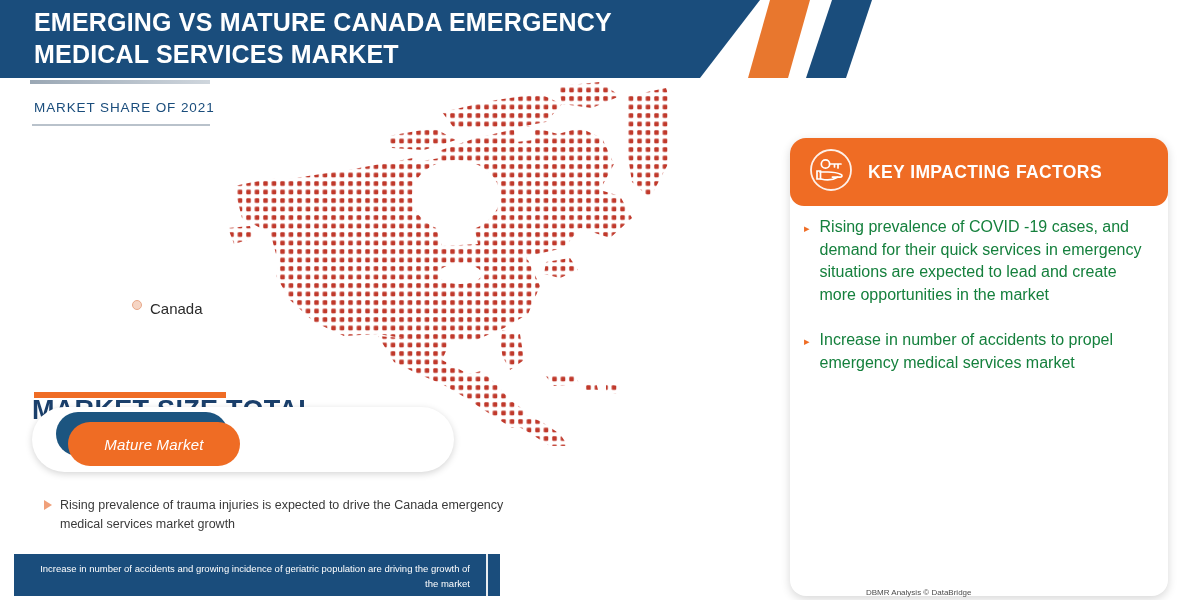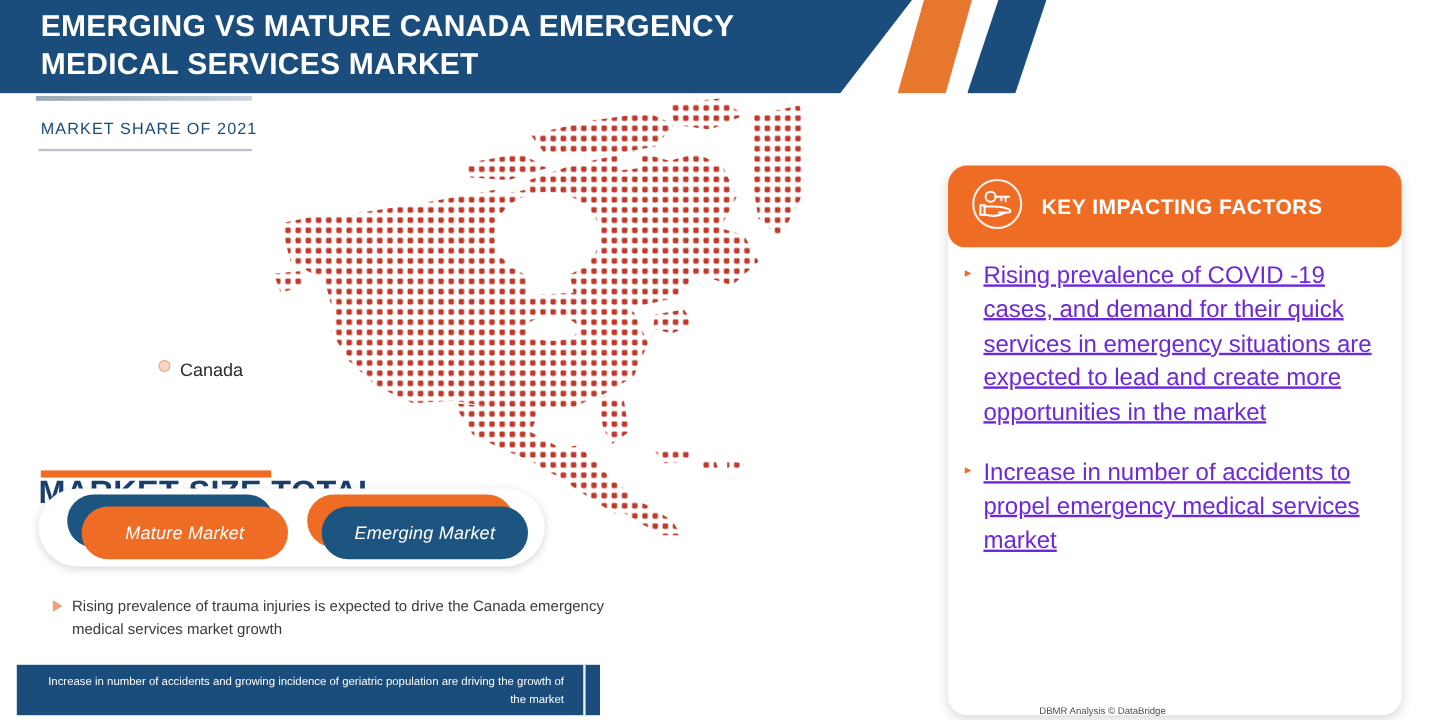--- a/index.html
+++ b/index.html
@@ -118,21 +118,21 @@
     position: absolute; left: 0; top: 0; width: 378px; height: 68px;
     background: #ef6c24; border-radius: 16px 16px 14px 14px;
     display: flex; align-items: center; gap: 14px; padding-left: 18px;
   }
   .panel-head-title {
     color: #ffffff; font-size: 17.5px; font-weight: bold; letter-spacing: .4px;
   }
   .panel-body { position: absolute; left: 0; top: 72px; width: 378px; padding: 6px 18px 0 14px; }
   .kf-item { display: flex; gap: 10px; margin-bottom: 22px; }
   .kf-arrow { flex: 0 0 auto; margin-top: 7px; font-size: 11px; color: #ef6c24; line-height: 1; }
-  .kf-text { font-size: 20px; line-height: 1.42; color: #6d28d9; text-decoration: underline; }
+  .kf-text { font-size: 16px; line-height: 1.42; color: #15803d; }
 
   .credit {
     position: absolute; left: 866px; top: 588px; width: 240px;
     font-size: 8px; font-weight: normal; color: #4c4c4c; white-space: nowrap;
     overflow: hidden;
   }
 </style>
 </head>
 <body>
 
@@ -215,24 +215,20 @@
   <div class="mst-title">MARKET SIZE TOTAL</div>
   <div class="mst-rule"></div>
 
   <div class="pill-card"></div>
 
   <div class="pillgrp grp-mature">
     <div class="pill-back"></div>
     <div class="pill-front">Mature Market</div>
   </div>
 
-  <div class="pillgrp grp-emerging">
-    <div class="pill-back"></div>
-    <div class="pill-front">Emerging Market</div>
-  </div>
 
   <div class="left-bullet">
     <span class="tri"></span>
     <span class="left-bullet-text">Rising prevalence of trauma injuries is expected to drive the Canada emergency medical services market growth</span>
   </div>
 
   <div class="footer-bar">
     <div class="footer-text">Increase in number of accidents and growing incidence of geriatric population are driving the growth of the market</div>
     <div class="footer-split"></div>
   </div>

